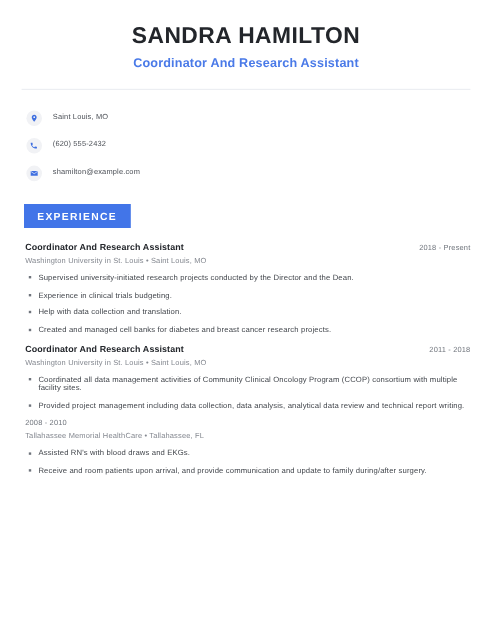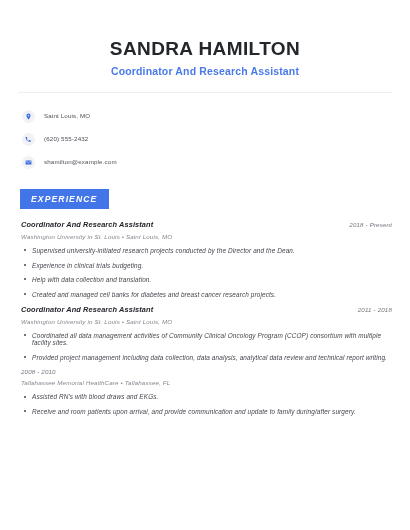--- a/index.html
+++ b/index.html
@@ -12,21 +12,20 @@
     -webkit-font-smoothing: antialiased;
   }
 
   .resume {
     width: 410px;
     height: 398px;
     background: #ffffff;
     padding: 14px 16px 0 16px;
     overflow: hidden;
     position: relative;
-    margin-top: 18px;
   }
 
   
   .header { text-align: center; padding-top: 6px; }
 
   .full-name {
     font-size: 19px;
     font-weight: bold;
     letter-spacing: 0.4px;
     color: #23262b;
@@ -72,21 +71,21 @@
   .icon-badge svg { display: block; }
 
   .contact-text {
     font-size: 6.2px;
     color: #4c5057;
     letter-spacing: 0.15px;
     line-height: 1;
   }
 
   
-  .section { margin-top: 16px; font-style: italic; }
+  .section { margin-top: 16px; }
 
   .section-badge {
     display: inline-block;
     background: #4275e8;
     color: #ffffff;
     font-size: 8.6px;
     font-weight: bold;
     letter-spacing: 1.1px;
     padding: 5px 12px 5px 11px;
     margin-left: 4px;

